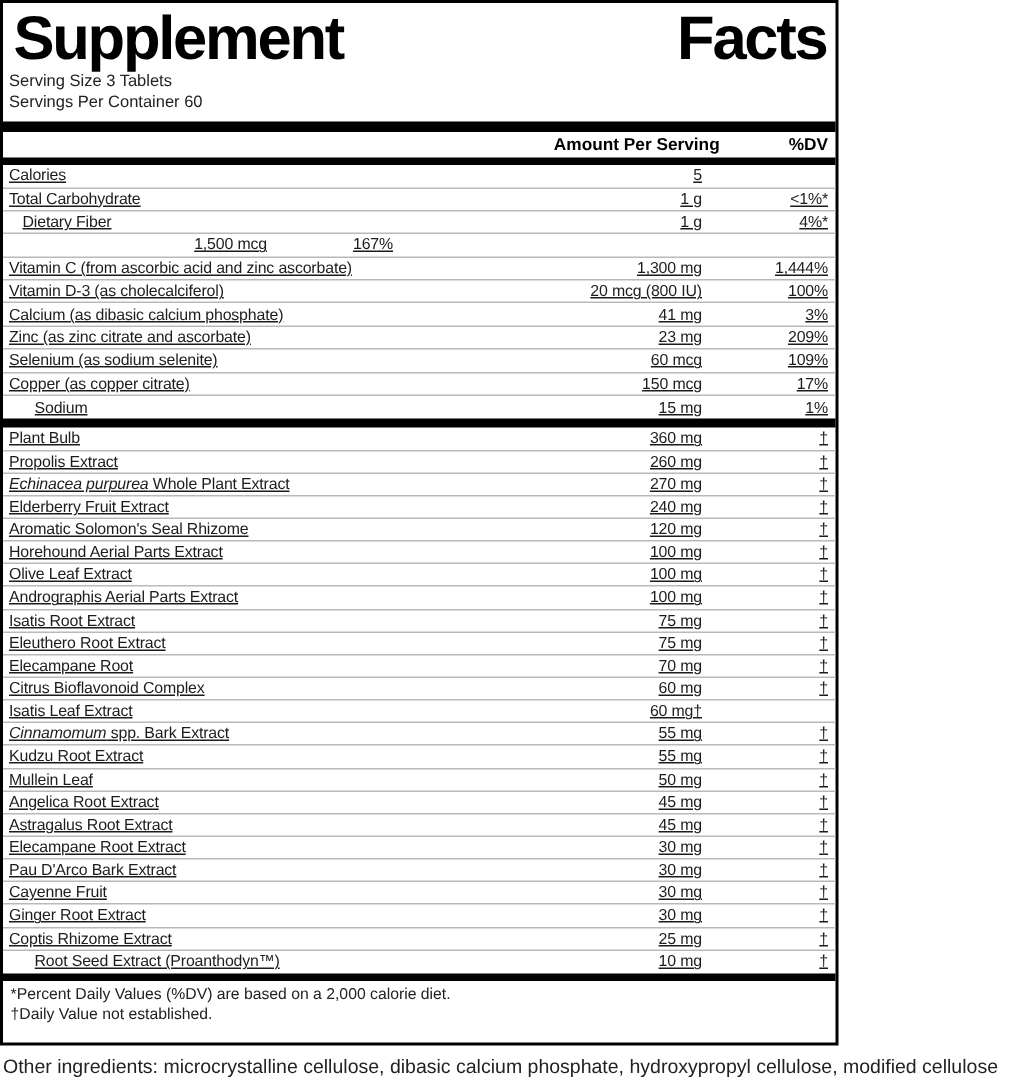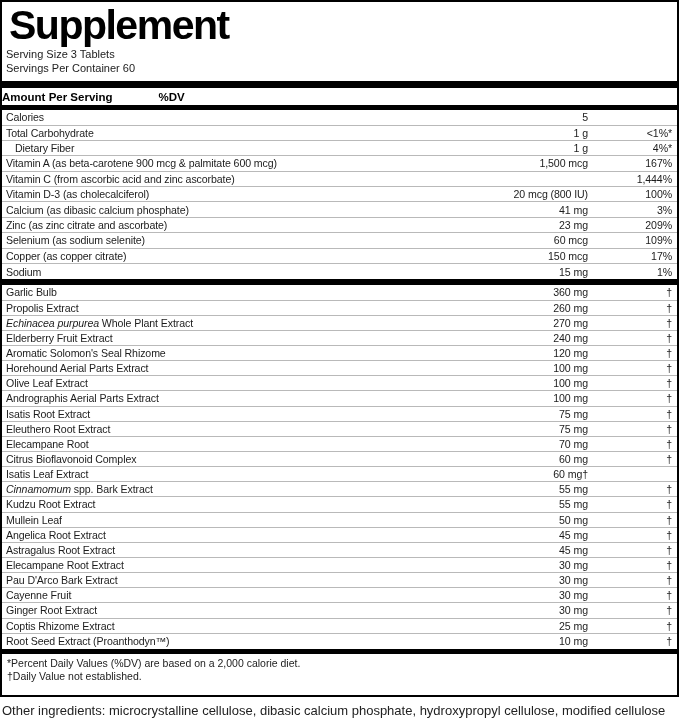--- a/index.html
+++ b/index.html
@@ -2,64 +2,65 @@
 <html><head>
 <meta charset="utf-8">
 <style>
   html,body{margin:0;padding:0;background:#fff;}
   body{
     width:679px;height:721px;position:relative;
     font-family:"Liberation Sans","DejaVu Sans",sans-serif;
     color:#111;-webkit-font-smoothing:antialiased;
   }
   .label-box{
-    box-sizing:border-box;width:679px;
+    box-sizing:border-box;width:559px;
     border:2px solid #000;background:#fff;
   }
   .title-row{
     display:flex;justify-content:space-between;align-items:flex-end;
     padding:3px 6px 0 7px;
     font-weight:bold;font-size:41px;line-height:0.98;letter-spacing:-1.5px;
     color:#000;
   }
   .serving-block{padding:3px 0 2px 4px;font-size:11px;line-height:1.27;color:#222;}
   .bar{background:#000;width:100%;}
   .bar-thick{height:7px;margin-top:3px;}
   .bar-mid{height:5px;}
   .bar-sep{height:6px;}
   .hdr-row{
-    display:flex;align-items:center;
+    display:flex;justify-content:flex-end;align-items:center;
     height:17px;font-weight:bold;font-size:11.5px;letter-spacing:0;
     padding-right:5px;gap:46px;color:#000;
   }
   .rows{width:100%;}
   .row{
     display:flex;align-items:center;box-sizing:border-box;
     height:15.4px;border-bottom:1px solid #b9b9b9;
-    font-size:10.6px;letter-spacing:-0.1px;padding-left:4px;color:#1c1c1c;
-  }
-  .rows .row:last-child{border-bottom:none;}
+    font-size:10.6px;letter-spacing:-0.1px;padding-left:4px;color:#1c1c1c;text-decoration:underline;
+  }
+  .rows .row:last-child{border-bottom:none;margin-left:17px;}
   .row .name{flex:1;white-space:nowrap;overflow:hidden;}
   .row .amt{width:172px;text-align:right;white-space:nowrap;}
   .row .dv{width:84px;text-align:right;white-space:nowrap;padding-right:5px;}
   .row.indent .name{padding-left:9px;}
   .herb-rows .row{height:15.15px;}
   .footnotes{padding:3px 0 11px 5px;font-size:10.5px;line-height:1.3;color:#222;}
   .other-ingredients{
     padding:5px 2px 0 2px;font-size:13px;line-height:1.32;color:#222;
   }
   i{font-style:italic;}
 </style>
 </head>
 <body>
 
 <div class="label-box">
 
   <div class="title-row">
     <span>Supplement</span>
+    <span>Facts</span>
   </div>
 
   <div class="serving-block">
     <div>Serving Size 3 Tablets</div>
     <div>Servings Per Container 60</div>
   </div>
 
   <div class="bar bar-thick"></div>
 
   <div class="hdr-row">
@@ -79,26 +80,26 @@
         <span class="name">Total Carbohydrate</span>
         <span class="amt">1 g</span>
         <span class="dv">&lt;1%*</span>
       </div>
       <div class="row indent">
         <span class="name">Dietary Fiber</span>
         <span class="amt">1 g</span>
         <span class="dv">4%*</span>
       </div>
       <div class="row">
-        <span class="name">Vitamin A (as beta-carotene 900 mcg &amp; palmitate 600 mcg)</span>
         <span class="amt">1,500 mcg</span>
         <span class="dv">167%</span>
       </div>
       <div class="row">
         <span class="name">Vitamin C (from ascorbic acid and zinc ascorbate)</span>
+        <span class="amt">1,300 mg</span>
         <span class="dv">1,444%</span>
       </div>
       <div class="row">
         <span class="name">Vitamin D-3 (as cholecalciferol)</span>
         <span class="amt">20 mcg (800 IU)</span>
         <span class="dv">100%</span>
       </div>
       <div class="row">
         <span class="name">Calcium (as dibasic calcium phosphate)</span>
         <span class="amt">41 mg</span>
@@ -123,21 +124,21 @@
         <span class="name">Sodium</span>
         <span class="amt">15 mg</span>
         <span class="dv">1%</span>
       </div>
     </div>
 
   <div class="bar bar-sep"></div>
 
   <div class="rows herb-rows" id="herb-rows">
       <div class="row">
-        <span class="name">Garlic Bulb</span>
+        <span class="name">Plant Bulb</span>
         <span class="amt">360 mg</span>
         <span class="dv">†</span>
       </div>
       <div class="row">
         <span class="name">Propolis Extract</span>
         <span class="amt">260 mg</span>
         <span class="dv">†</span>
       </div>
       <div class="row">
         <span class="name"><i>Echinacea purpurea</i> Whole Plant Extract</span>

